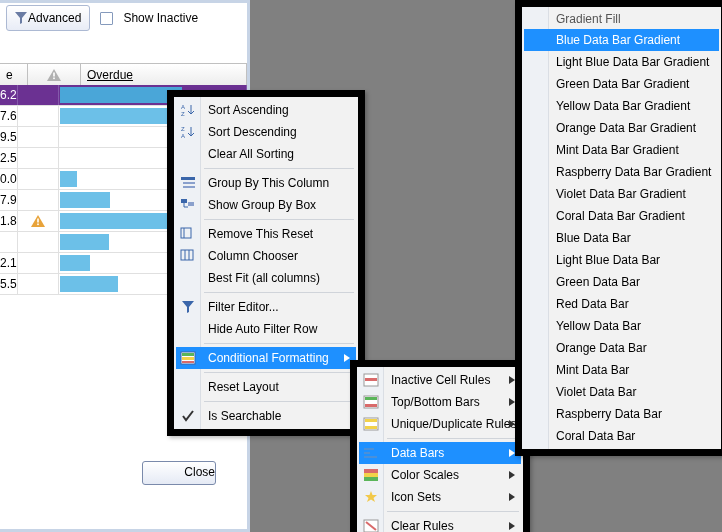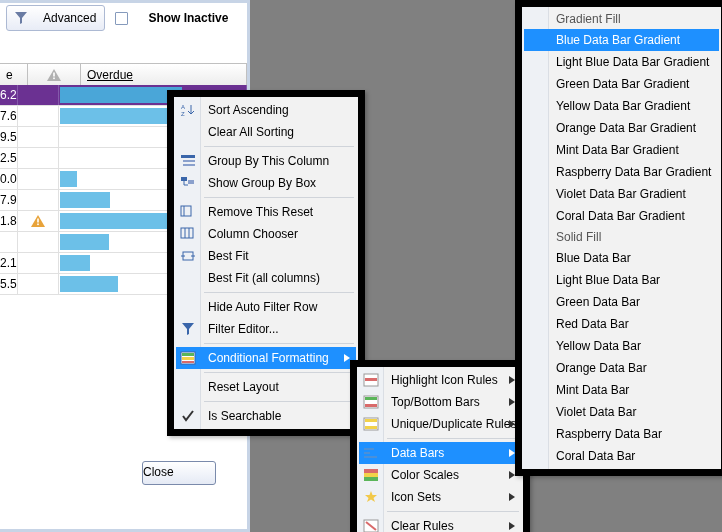--- a/index.html
+++ b/index.html
@@ -1,37 +1,37 @@
 <!DOCTYPE html>
 <html><head>
 <meta charset="utf-8">
 <style>
   html,body{margin:0;padding:0;font-family:"Segoe UI",Tahoma,Arial,sans-serif;font-size:12px;color:#000;}
   body{background:#808080;width:722px;height:532px;overflow:hidden;position:relative;}
   .panel{position:absolute;left:0;top:0;width:250px;height:532px;background:#fff;border-right:3px solid #c7d4e6;border-top:3px solid #c7d4e6;border-bottom:3px solid #c7d4e6;box-sizing:border-box;overflow:hidden;}
   .topbar{position:absolute;left:0;top:0;right:0;height:30px;display:flex;align-items:center;gap:10px;padding:0 6px;}
-  .adv-btn{display:inline-flex;align-items:center;gap:16px;border:1px solid #acb9d3;background:linear-gradient(#ffffff,#e8ecf6);border-radius:3px;padding:2px 8px;height:20px;}
-  .chk{display:inline-flex;align-items:center;gap:20px;font-weight:bold;}
+  .adv-btn{display:inline-flex;align-items:center;gap:1px;border:1px solid #acb9d3;background:linear-gradient(#ffffff,#e8ecf6);border-radius:3px;padding:2px 8px;height:20px;}
+  .chk{display:inline-flex;align-items:center;gap:10px;}
   .chkbox{width:11px;height:11px;border:1px solid #859abc;border-radius:1px;background:#fff;}
   .grid-header{position:absolute;left:0;top:60px;right:0;height:22px;display:flex;border-top:1px solid #c0c0c0;border-bottom:1px solid #c0c0c0;}
   .gh-cell{border-right:1px solid #c0c0c0;background:linear-gradient(#ffffff,#ececec);display:flex;align-items:center;padding:0 6px;}
   .gh-left{width:15px;}
   .gh-warn{width:40px;justify-content:center;}
   .gh-over{flex:1;text-decoration:underline;}
   .rows{position:absolute;left:0;top:82px;right:0;}
   .row{display:flex;height:20px;border-bottom:1px solid #e0e0e0;align-items:stretch;}
   .cell-left{width:15px;border-right:1px solid #e0e0e0;text-align:right;padding-right:2px;line-height:20px;overflow:hidden;white-space:nowrap;}
   .cell-warn{width:40px;border-right:1px solid #e0e0e0;display:flex;align-items:center;justify-content:center;}
   .cell-over{flex:1;border-right:1px solid #e0e0e0;position:relative;}
   .bar{position:absolute;left:1px;top:2px;bottom:2px;background:#6cc0e8;}
   .val{position:absolute;right:4px;line-height:20px;}
   .row.sel{background:#6b3192;color:#fff;}
   .row.sel .bar{background:#4aa6d8;}
   .row.sel .cell-left,.row.sel .cell-warn,.row.sel .cell-over{border-right-color:#8459aa;}
-  .close-btn{position:absolute;left:142px;top:458px;width:72px;height:22px;border:1px solid #7a8aab;background:linear-gradient(#ffffff,#e5eaf5);border-radius:3px;text-align:left;line-height:20px;}
+  .close-btn{position:absolute;left:142px;top:458px;width:72px;height:22px;border:1px solid #7a8aab;background:linear-gradient(#ffffff,#e5eaf5);border-radius:3px;text-align:right;line-height:20px;}
 
   .menu{position:absolute;background:#f2f2f2;border:7px solid #000000;box-shadow:2px 2px 4px rgba(0,0,0,0.25);padding:2px;}
   .menu .iconcol{position:absolute;left:0;top:0;bottom:0;width:26px;background:#eef1f5;border-right:1px solid #dadee4;}
   .mi{position:relative;height:22px;display:flex;align-items:center;padding-left:32px;padding-right:11px;white-space:nowrap;}
   .mi.sel{background:#1e90ff;color:#fff;}
   .mi .arrow{position:absolute;right:6px;top:50%;transform:translateY(-50%);}
   .sep{height:1px;background:#d0d4da;margin:3px 2px 3px 28px;}
   .micon{position:absolute;left:4px;top:50%;transform:translateY(-50%);width:16px;height:16px;display:flex;align-items:center;justify-content:center;}
   .mgroup-title{position:relative;height:20px;line-height:20px;padding-left:32px;color:#555;}
 
@@ -171,20 +171,30 @@
     <span class="micon">
         <svg width="14" height="14">
           <text x="0" y="6" font-size="6" fill="#3a66aa">A</text>
           <text x="0" y="13" font-size="6" fill="#3a66aa">Z</text>
           <path d="M10 2 L10 11 M7 8 L10 11 L13 8" stroke="#3a66aa" fill="none"></path>
         </svg>
       </span>
     <span>Sort Ascending</span>
   </div>
   <div class="mi">
+    <span class="micon">
+        <svg width="14" height="14">
+          <text x="0" y="6" font-size="6" fill="#3a66aa">Z</text>
+          <text x="0" y="13" font-size="6" fill="#3a66aa">A</text>
+          <path d="M10 2 L10 11 M7 8 L10 11 L13 8" stroke="#3a66aa" fill="none"></path>
+        </svg>
+      </span>
+    <span>Sort Descending</span>
+  </div>
+  <div class="mi">
       <span>Clear All Sorting</span>
     </div>
   <div class="sep"></div>
   <div class="mi">
     <span class="micon">
         <svg width="14" height="12">
           <rect x="0" y="0" width="14" height="3" fill="#3a66aa"></rect>
           <rect x="2" y="5" width="12" height="2" fill="#8aa0cc"></rect>
           <rect x="2" y="9" width="12" height="2" fill="#8aa0cc"></rect>
         </svg>
@@ -215,43 +225,34 @@
     <span class="micon">
         <svg width="14" height="12">
           <rect x="0" y="0" width="12" height="10" fill="none" stroke="#3a66aa"></rect>
           <line x1="4" y1="0" x2="4" y2="10" stroke="#3a66aa"></line>
           <line x1="8" y1="0" x2="8" y2="10" stroke="#3a66aa"></line>
         </svg>
       </span>
     <span>Column Chooser</span>
   </div>
   <div class="mi">
-    <span class="micon">
-        <svg width="14" height="12">
-          <rect x="2" y="2" width="10" height="8" fill="none" stroke="#3a66aa"></rect>
-          <path d="M0 6 L4 6 M10 6 L14 6" stroke="#3a66aa"></path>
-        </svg>
-      </span>
-    <span>Best Fit</span>
-  </div>
-  <div class="mi">
       <span>Best Fit (all columns)</span>
     </div>
   <div class="sep"></div>
-  <div class="mi">
-      <span>Hide Auto Filter Row</span>
-    </div>
   <div class="mi">
     <span class="micon">
         <svg width="12" height="12">
           <path d="M0 0 L12 0 L7 6 L7 11 L5 12 L5 6 Z" fill="#3a66aa"></path>
         </svg>
       </span>
     <span>Filter Editor...</span>
   </div>
+  <div class="mi">
+      <span>Hide Auto Filter Row</span>
+    </div>
   <div class="sep"></div>
   <div class="mi sel">
     <span class="micon">
         <svg width="14" height="12">
           <rect x="0" y="0" width="14" height="12" fill="#fff" stroke="#3a66aa"></rect>
           <rect x="1" y="1" width="12" height="3" fill="#5ab55a"></rect>
           <rect x="1" y="5" width="12" height="3" fill="#f2d24a"></rect>
           <rect x="1" y="9" width="12" height="2" fill="#d96a6a"></rect>
         </svg>
       </span>
@@ -277,21 +278,21 @@
 
 <div class="menu" style="left:350px;top:360px;width:162px;">
   <div class="iconcol"></div>
   <div class="mi">
     <span class="micon">
         <svg width="14" height="12">
           <rect x="0" y="0" width="14" height="12" fill="#fff" stroke="#999"></rect>
           <rect x="1" y="4" width="12" height="3" fill="#d96a6a"></rect>
         </svg>
       </span>
-    <span>Highlight Icon Rules</span>
+    <span>Inactive Cell Rules</span>
     <span class="arrow"><svg width="6" height="8">
           <path d="M0 0 L6 4 L0 8 Z" fill="#333"></path>
         </svg></span>
   </div>
   <div class="mi">
     <span class="micon">
         <svg width="14" height="12">
           <rect x="0" y="0" width="14" height="12" fill="#fff" stroke="#999"></rect>
           <rect x="1" y="1" width="12" height="3" fill="#5ab55a"></rect>
           <rect x="1" y="8" width="12" height="3" fill="#d96a6a"></rect>
@@ -391,21 +392,20 @@
     </div>
     <div class="mi">
       <span>Raspberry Data Bar Gradient</span>
     </div>
     <div class="mi">
       <span>Violet Data Bar Gradient</span>
     </div>
     <div class="mi">
       <span>Coral Data Bar Gradient</span>
     </div>
-    <div class="mgroup-title">Solid Fill</div>
     <div class="mi">
       <span>Blue Data Bar</span>
     </div>
     <div class="mi">
       <span>Light Blue Data Bar</span>
     </div>
     <div class="mi">
       <span>Green Data Bar</span>
     </div>
     <div class="mi">

